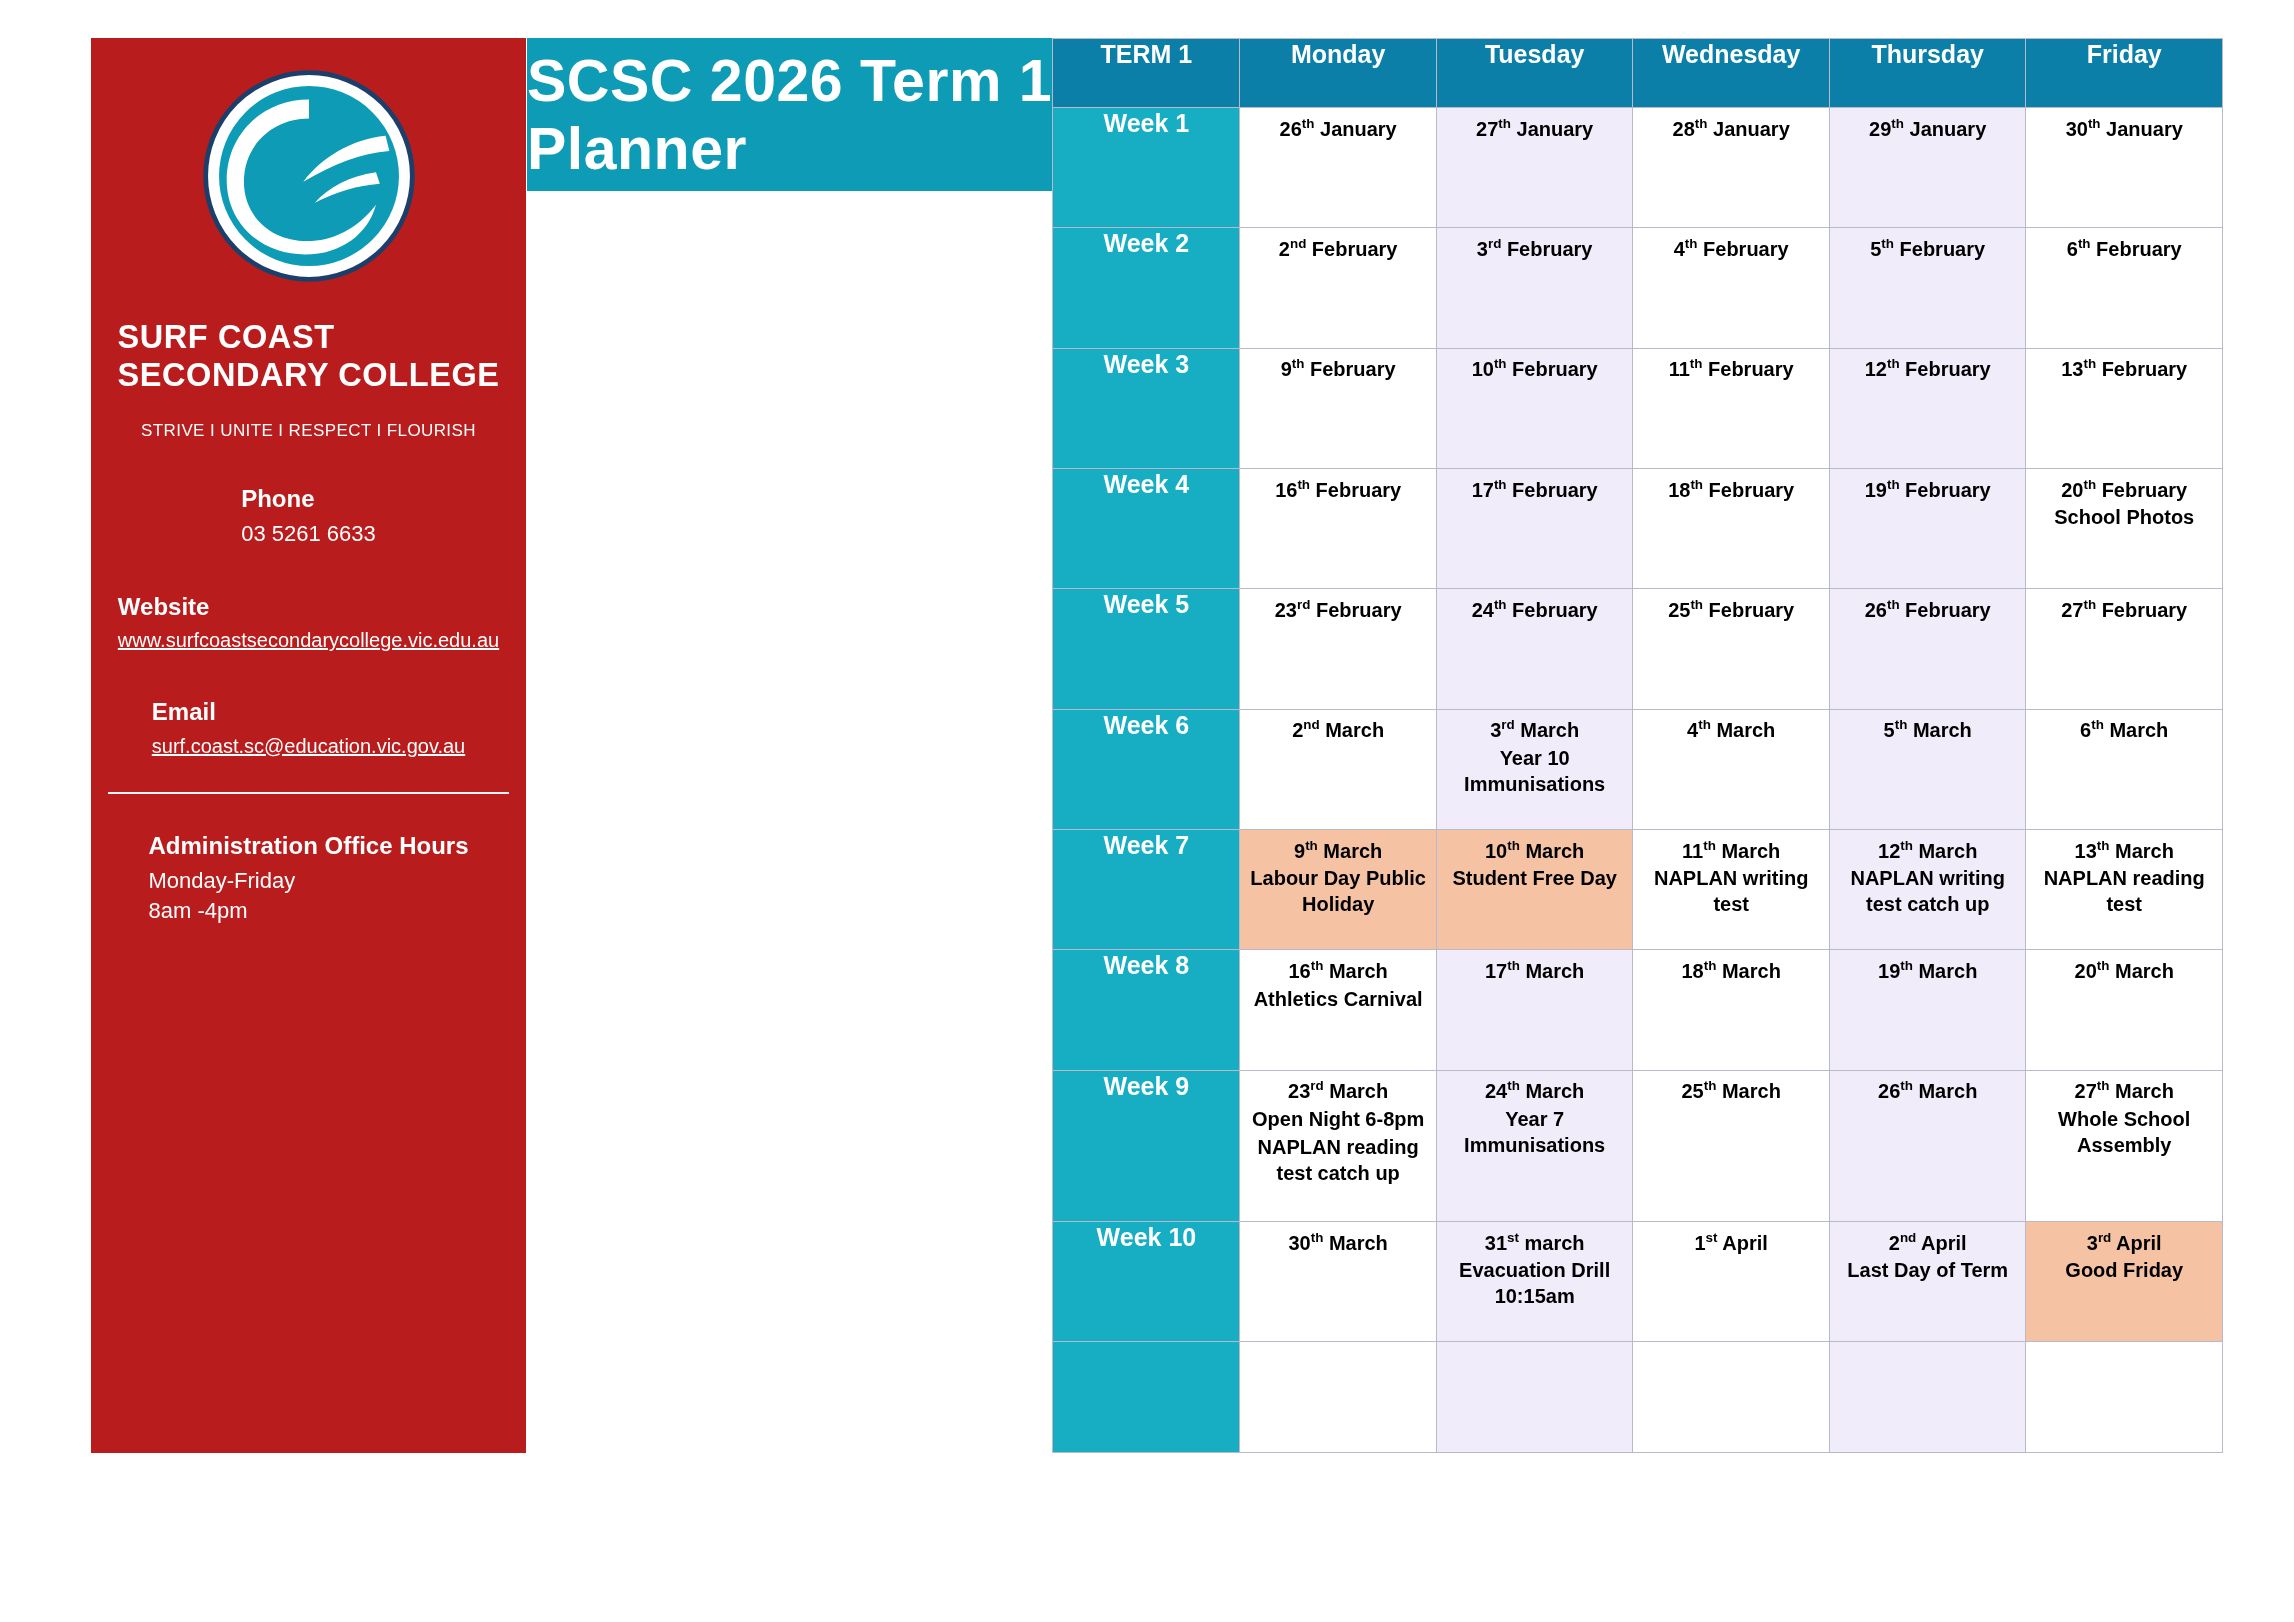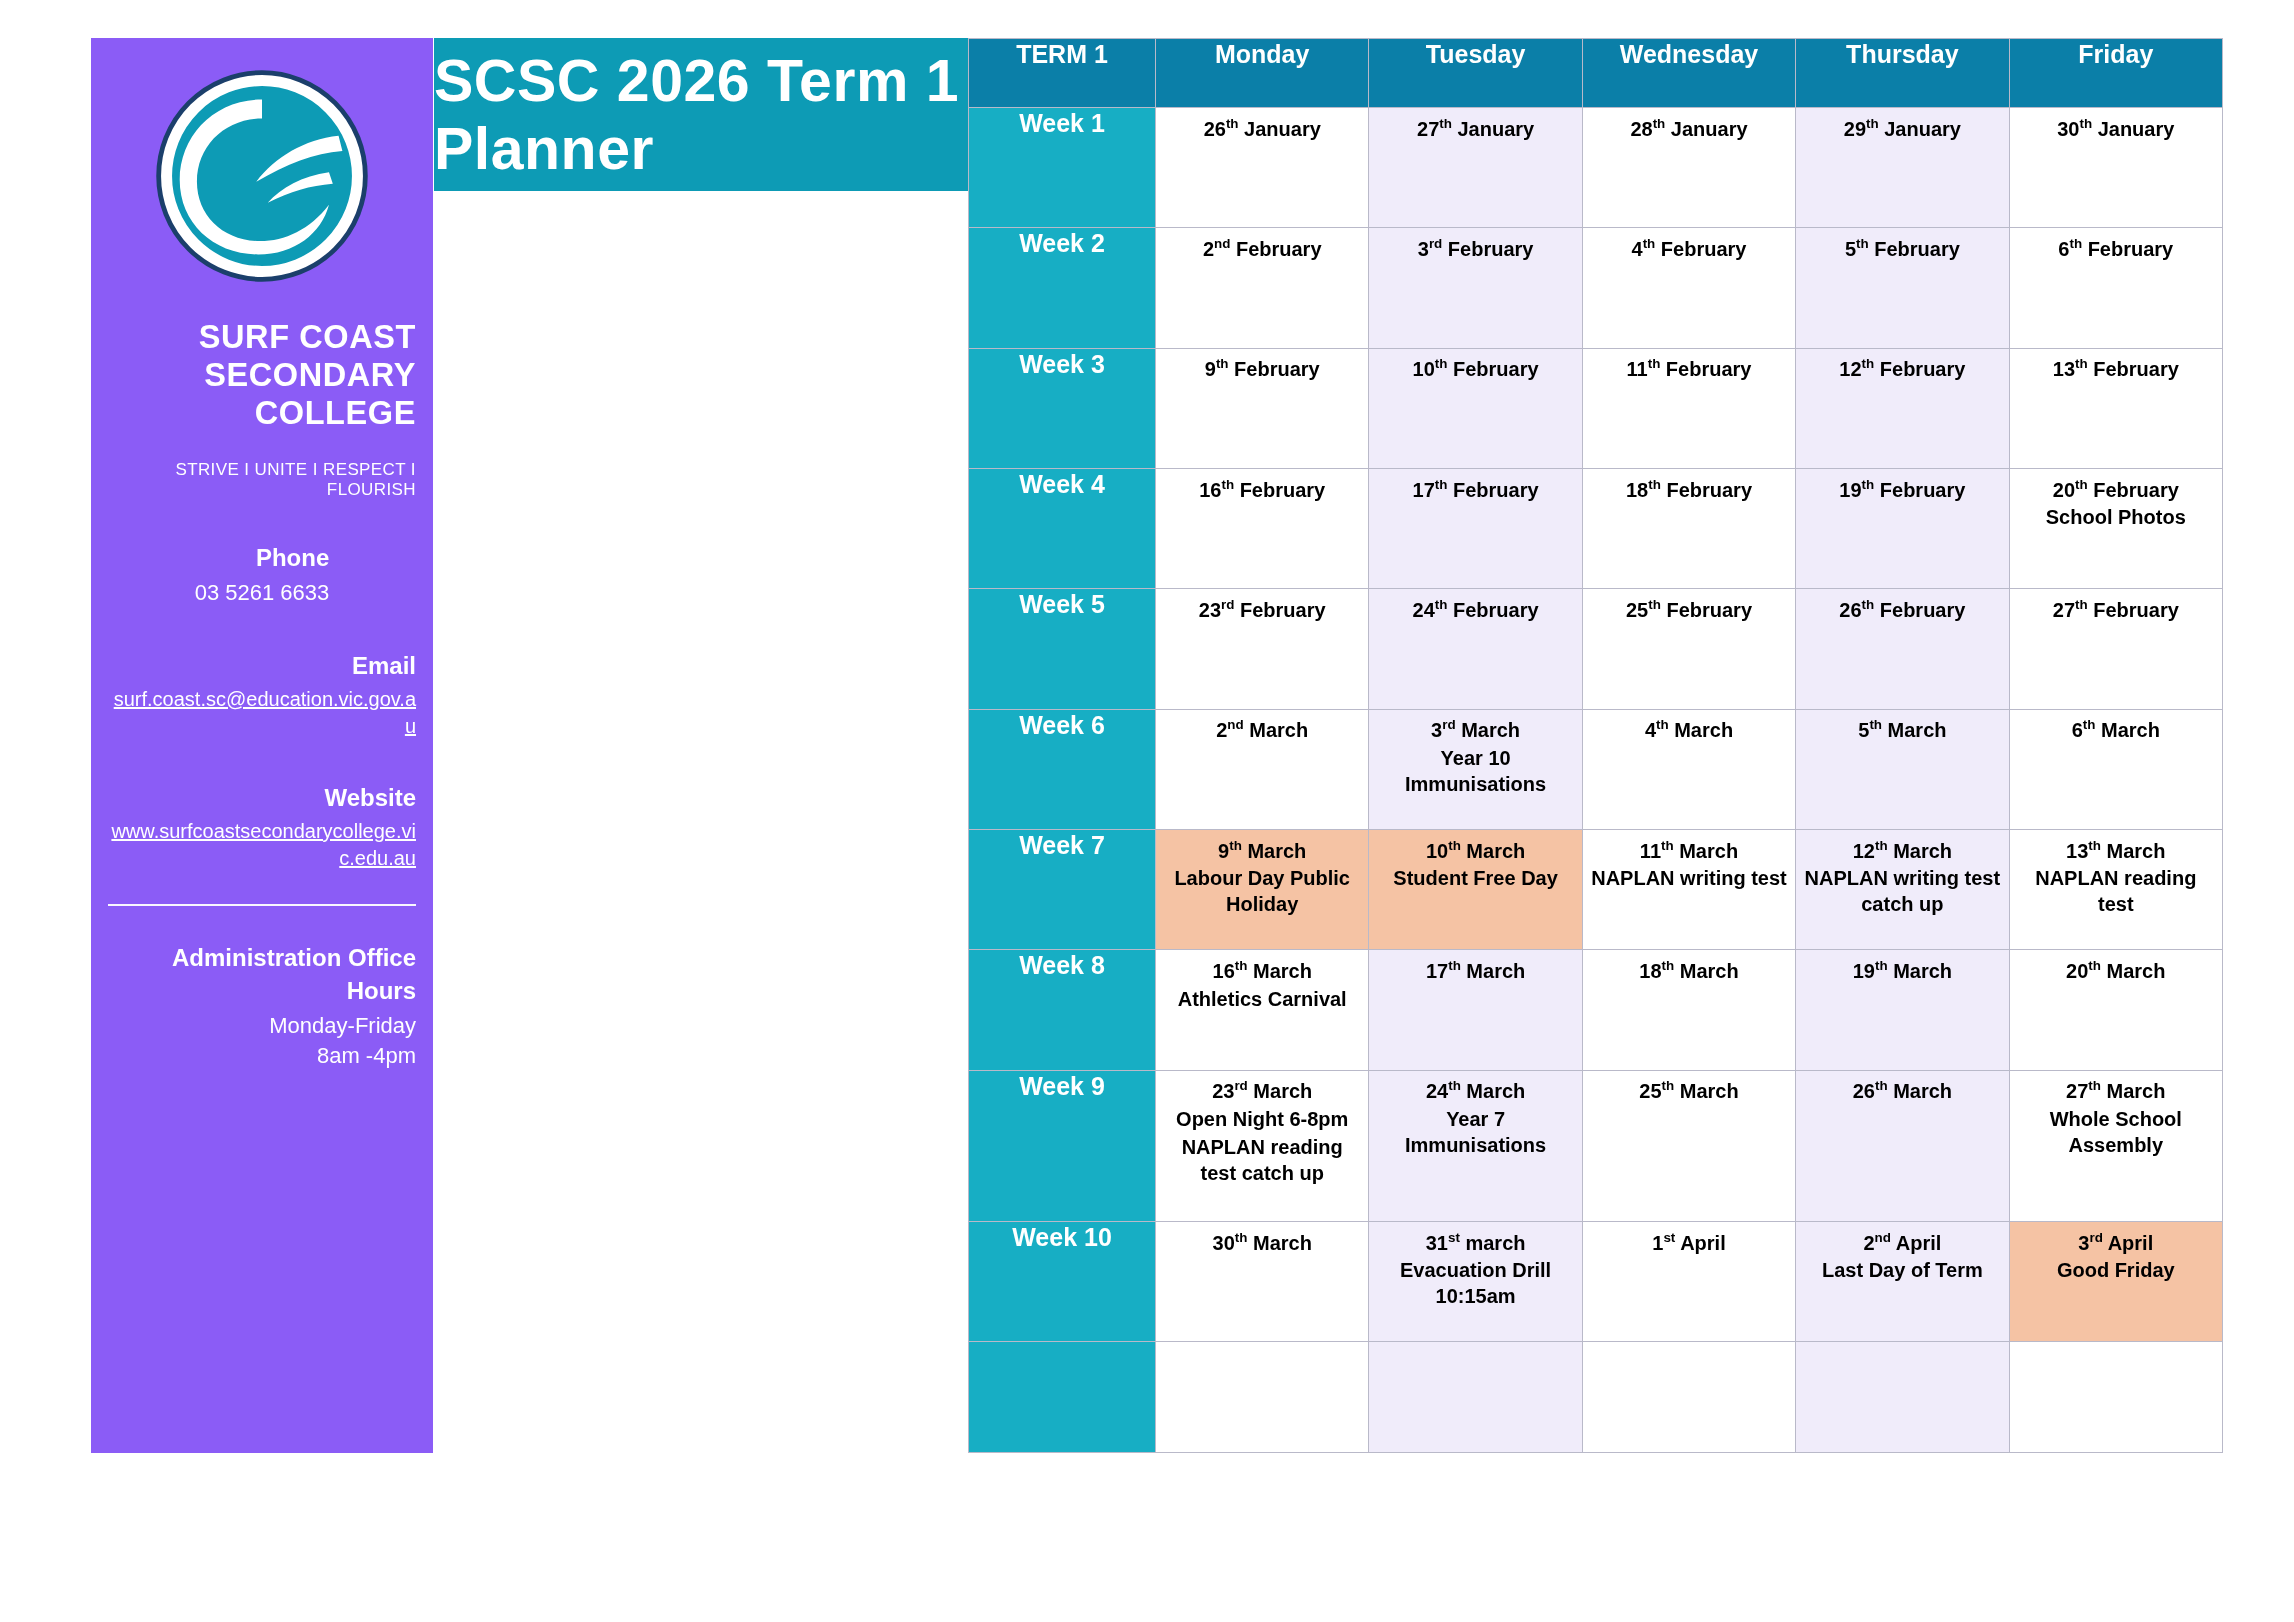--- a/index.html
+++ b/index.html
@@ -19,24 +19,24 @@
     left: 91px;
     top: 38px;
     width: 2132px;
     height: 1415px;
     display: flex;
     align-items: stretch;
   }
 
   
   .sidebar {
-    width: 342px;
-    background: #8b5cf6;
+    width: 435px;
+    background: #b91c1c;
     color: #ffffff;
-    text-align: right;
+    text-align: left;
     padding: 27px 17px 19px 17px;
     display: flex;
     flex-direction: column;
     align-items: center;
   }
   .logo-wrap {
     width: 222px;
     height: 222px;
     margin-bottom: 21px;
   }
@@ -191,27 +191,27 @@
 
     <div class="motto">STRIVE I UNITE I RESPECT I FLOURISH</div>
 
 
     <div class="block">
       <div class="block-title">Phone</div>
       <div class="block-line">03 5261 6633</div>
     </div>
 
     <div class="block">
+      <div class="block-title">Website</div>
+      <a class="block-link" href="#">www.surfcoastsecondarycollege.vic.edu.au</a>
+    </div>
+
+    <div class="block">
       <div class="block-title">Email</div>
       <a class="block-link" href="#">surf.coast.sc@education.vic.gov.au</a>
-    </div>
-
-    <div class="block">
-      <div class="block-title">Website</div>
-      <a class="block-link" href="#">www.surfcoastsecondarycollege.vic.edu.au</a>
     </div>
 
     <div class="divider"></div>
 
     <div class="block hours-block">
       <div class="block-title">Administration Office Hours</div>
       <div class="block-line">Monday-Friday</div>
       <div class="block-line">8am -4pm</div>
     </div>
 

